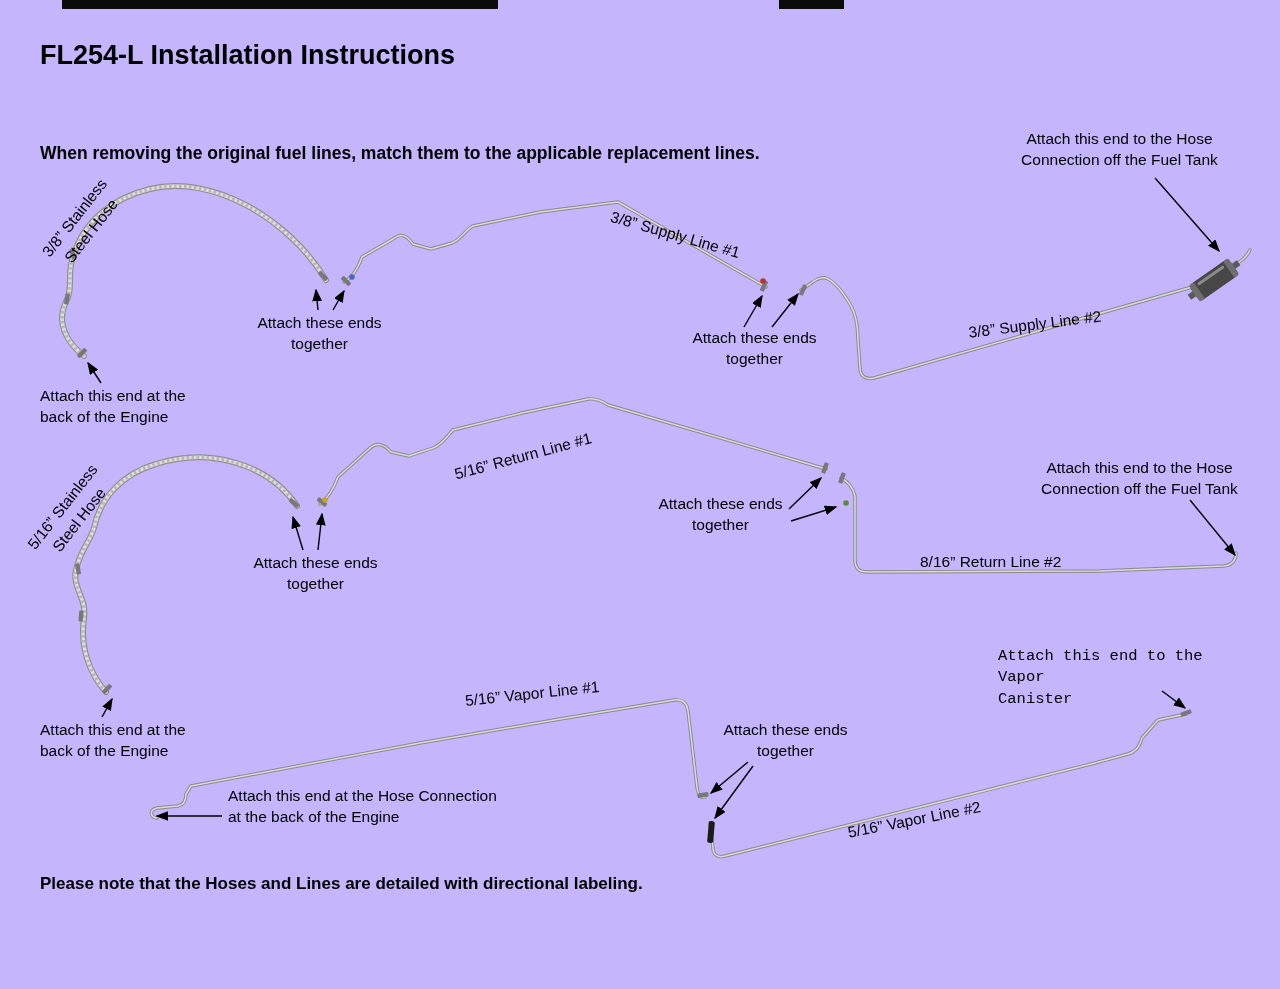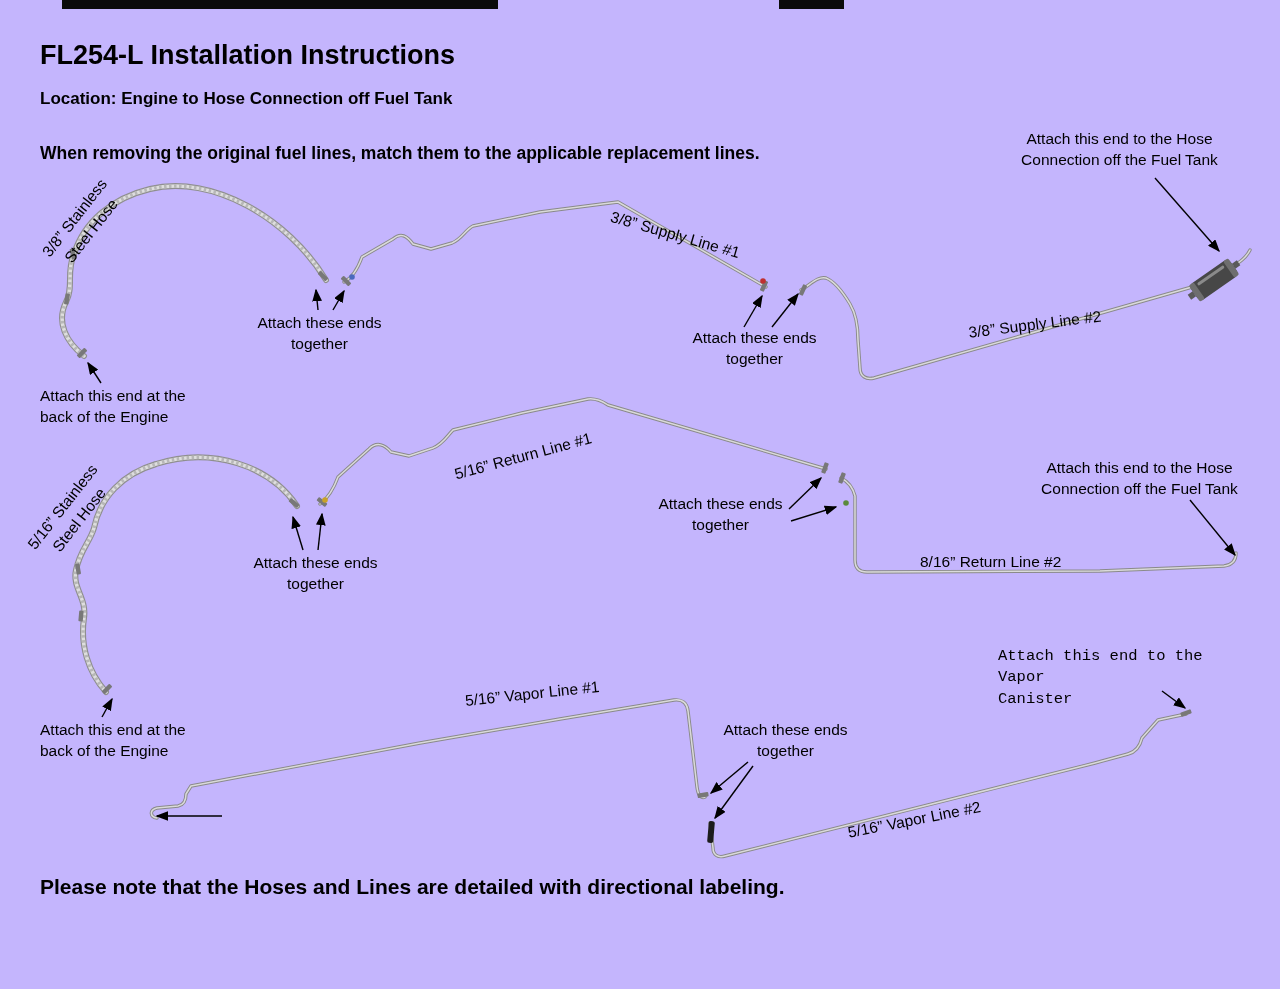--- a/index.html
+++ b/index.html
@@ -14,41 +14,40 @@
 
   .title    { position:absolute; left:40px; top:40px;  font-size:27px;  font-weight:bold; margin:0; }
   .location { position:absolute; left:40px; top:89px;  font-size:17px;  font-weight:bold; }
   .intro    { position:absolute; left:40px; top:143px; font-size:17.5px; font-weight:bold; }
 
   svg.diagram { position:absolute; left:0; top:0; }
 
   .label { position:absolute; font-size:15.5px; line-height:1.38; white-space:pre-line; }
   .ctr   { text-align:center; }
 
-  .footer { position:absolute; left:40px; top:870px; font-size:21px; font-weight:bold; line-height:1.6; }
+  .footer { position:absolute; left:40px; top:870px; font-size:17px; font-weight:bold; line-height:1.6; }
 
   
   .h-outer{stroke:#8f8f8f;stroke-width:6;  fill:none;stroke-linecap:round;stroke-linejoin:round}
   .h-inner{stroke:#dedede;stroke-width:3.6;fill:none;stroke-linecap:round;stroke-linejoin:round}
   .h-braid{stroke:#b7b7b7;stroke-width:3.6;fill:none;stroke-dasharray:2.5 2.5;stroke-linecap:butt}
   .l-outer{stroke:#8a8a8a;stroke-width:3.4;fill:none;stroke-linecap:round;stroke-linejoin:round}
   .l-inner{stroke:#dadada;stroke-width:1.5;fill:none;stroke-linecap:round;stroke-linejoin:round}
   .arrow  {stroke:#000;stroke-width:1.4}
   .fit    {fill:#787878}
 </style>
 </head>
 <body>
 
 <div class="page">
 
   <div class="scan-bar scan-bar-1"></div>
   <div class="scan-bar scan-bar-2"></div>
 
   <h1 class="title">FL254-L Installation Instructions</h1>
-  <div class="location">Location: Engine to Hose Connection off Fuel Tank</div>
   <div class="intro">When removing the original fuel lines, match them to the applicable replacement lines.</div>
 
   <svg class="diagram" width="1280" height="989" viewBox="0 0 1280 989">
     <defs>
       <marker id="arrowhead" markerWidth="9" markerHeight="7" refX="8" refY="3.5" orient="auto">
         <path d="M0,0 L9,3.5 L0,7 Z" fill="#000"></path>
       </marker>
       <path id="p-hose-supply" d="M 84 356 C 66 342 56 322 66 302 C 74 287 66 272 74 254 C 84 222 112 198 150 189 C 212 174 288 218 326 280"></path>
       <path id="p-line-supply1" d="M 344 282 C 352 278 358 268 362 257 L 393 239 C 401 232 407 236 413 244 L 431 249 L 452 243 C 462 239 465 230 473 226 L 540 212 L 602 204 L 618 202 L 766 287"></path>
       <path id="p-line-supply2" d="M 801 290 C 811 284 818 276 826 278 C 836 282 844 294 850 304 C 856 314 858 326 858 340 L 860 368 C 860 376 866 380 874 378 L 1192 287"></path>
@@ -180,18 +179,20 @@
   <div class="label" style="left:920px;top:551px;width:160px;">8/16” Return Line #2</div>
   <div class="label" style="left:40px;top:719px;width:180px;">Attach this end at the
 back of the Engine</div>
 
   <div class="label" style="left:464px;top:690px;width:160px;transform:rotate(-6deg);transform-origin:0 0;">5/16” Vapor Line #1</div>
   <div class="label ctr" style="left:718px;top:719px;width:135px;">Attach these ends
 together</div>
   <div class="label" style="left:998px;top:646px;width:220px;font-family:Liberation Mono, monospace;">Attach this end to the Vapor
 Canister</div>
   <div class="label" style="left:846px;top:822px;width:165px;transform:rotate(-11deg);transform-origin:0 0;">5/16” Vapor Line #2</div>
+  <div class="label" style="left:228px;top:785px;width:300px;">Attach this end at the Hose Connection
+at the back of the Engine</div>
 
   <div class="footer">
     <div>Please note that the Hoses and Lines are detailed with directional labeling.</div>
   </div>
 
 </div>
 
 </body></html>

